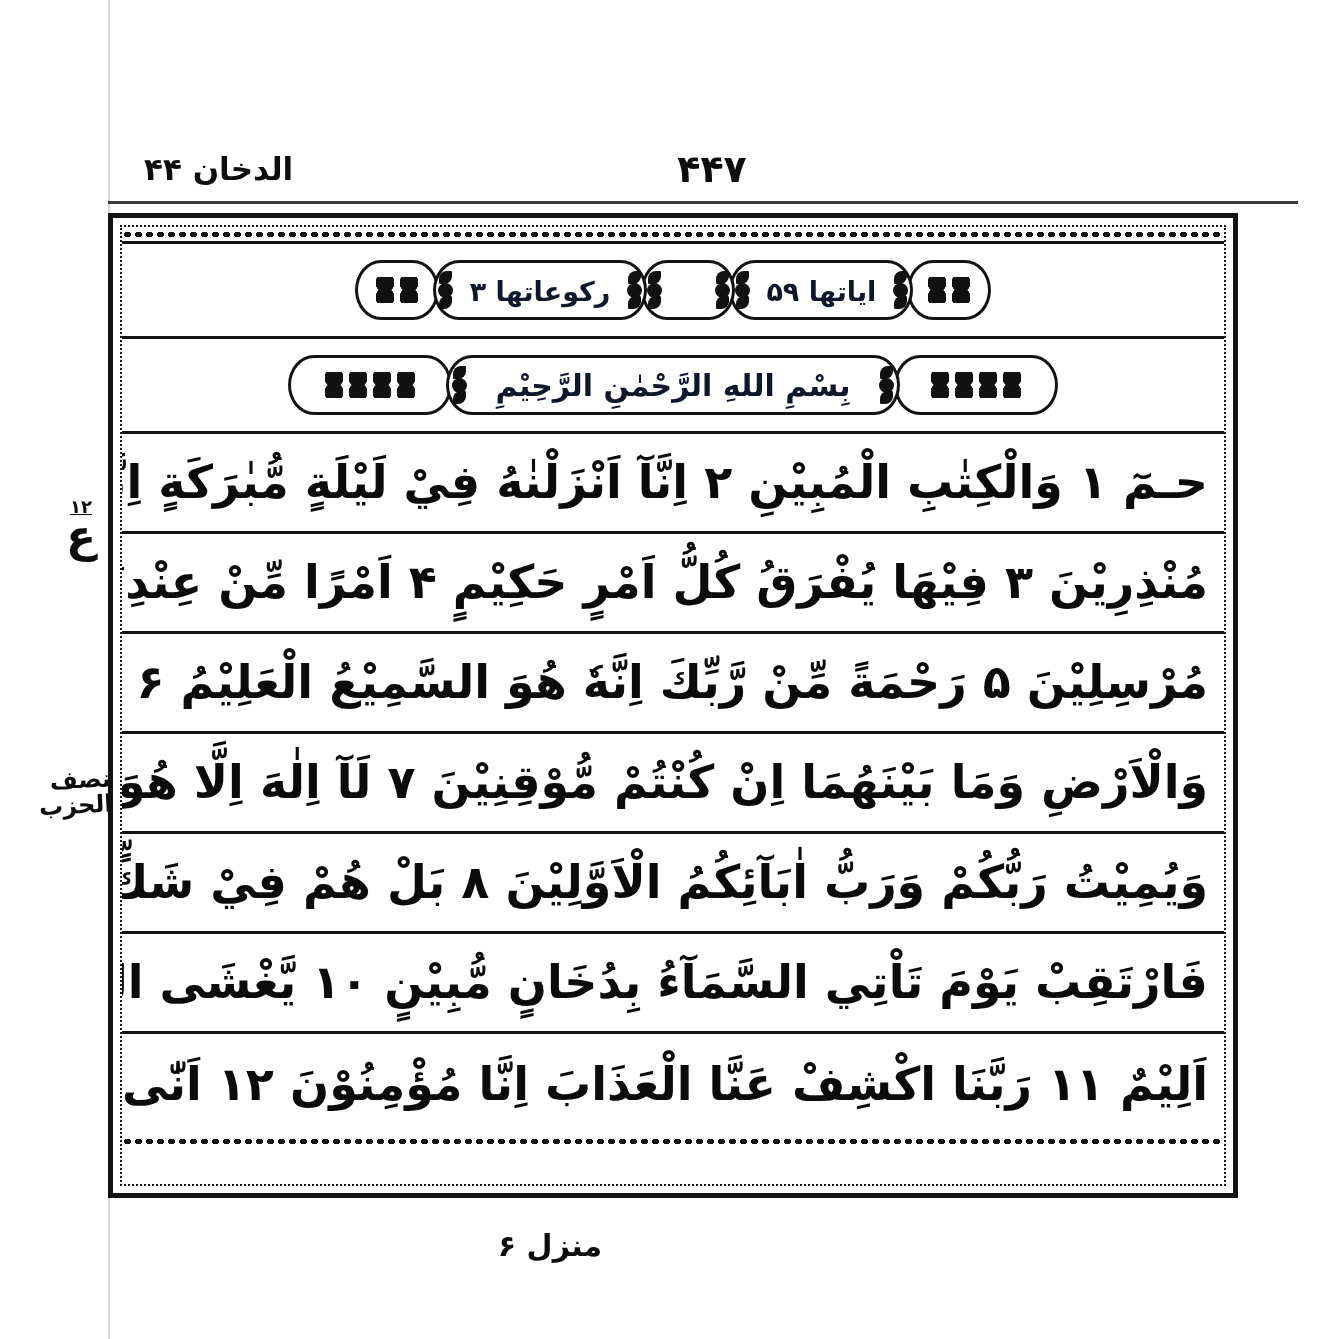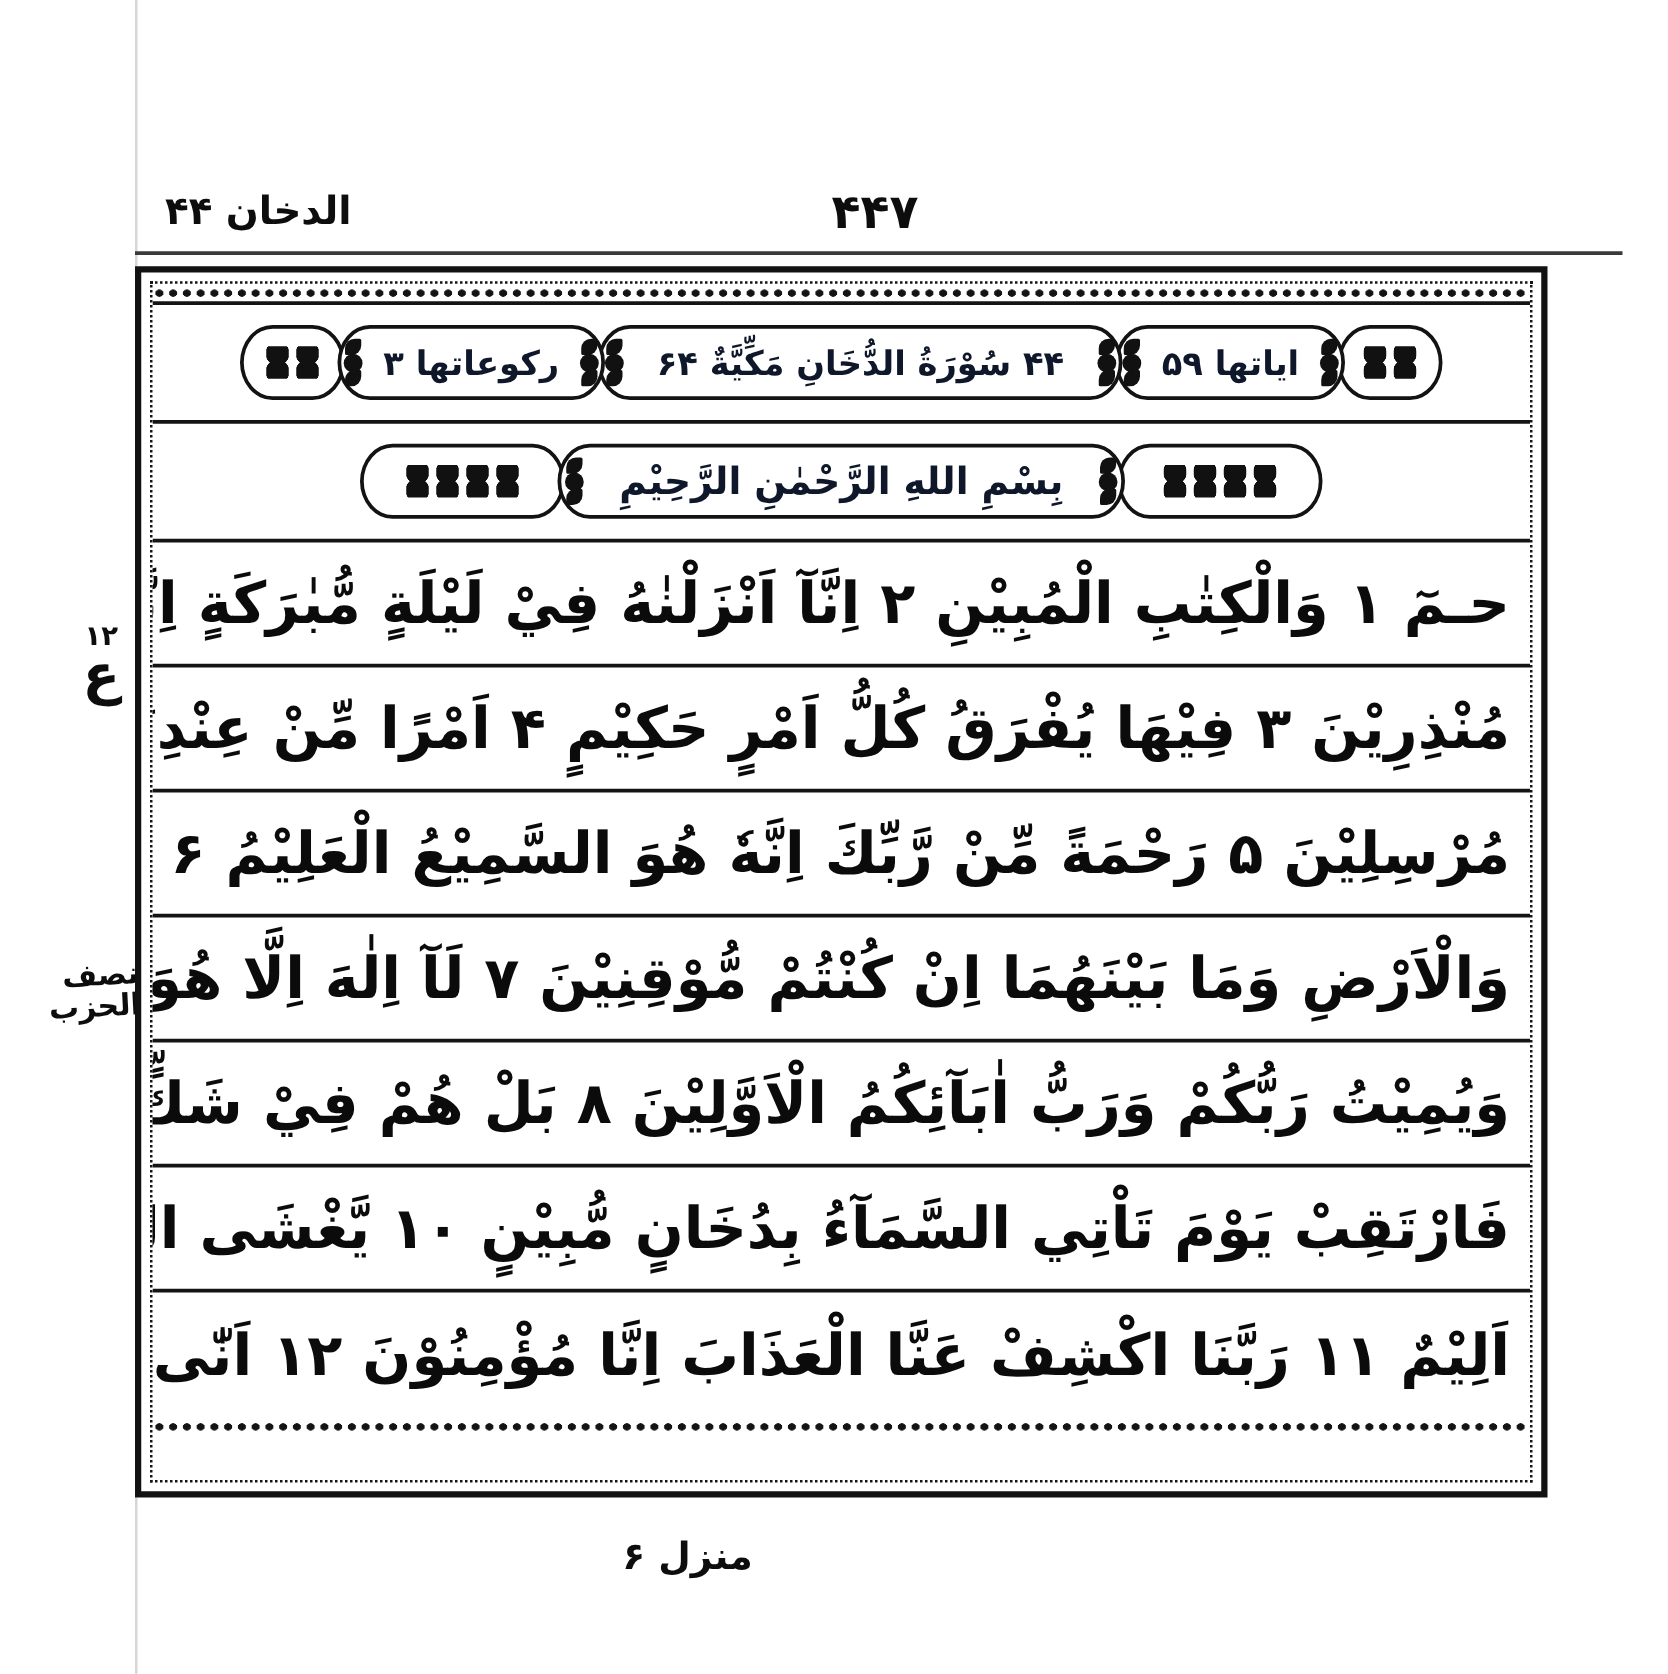--- a/index.html
+++ b/index.html
@@ -53,20 +53,21 @@
   }
   .rh-cell {
     position: absolute;
     top: 0;
     font-family: "DejaVu Sans", sans-serif;
     font-size: 31px;
     font-weight: 700;
     line-height: 58px;
     white-space: nowrap;
     color: #0d0d0d;
+    margin-left: 12px;
   }
   .rh-right { right: 10px; }
   .rh-center { left: 50%; transform: translateX(-50%); font-size: 38px; letter-spacing: 2px;}
   .rh-left { left: 22px; }
 
   
   .frame {
     position: absolute;
     left: 108px;
     top: 213px;
@@ -207,21 +208,21 @@
   .margin-mark {
     position: absolute;
     text-align: center;
     direction: rtl;
     color: #0d0d0d;
     font-family: "DejaVu Sans", sans-serif;
     font-weight: 700;
     line-height: 1.05;
   }
   .ruku-mark { left: 52px; top: 498px; width: 58px; }
-  .ruku-mark .ruku-num { font-size: 22px; display: block; }
+  .ruku-mark .ruku-num { font-size: 18px; display: block; text-decoration: underline; }
   .ruku-mark .ruku-ain { font-size: 44px; display: block; margin-top: -4px; }
 
   .sajda-mark {
     left: 50px; top: 768px; width: 62px;
     font-size: 24px;
     transform: rotate(-3deg);
   }
   .sajda-mark span { display: block; }
 
   
@@ -286,21 +287,20 @@
               <span class="leaf b"></span>
           </span>
         </div>
 
         <div class="cartouche" style="padding:0 44px;">
           <span class="boss left">
             <span class="leaf t"></span>
               <span class="dot"></span>
               <span class="leaf b"></span>
           </span>
-          <span class="cart-text">۴۴ سُوْرَةُ الدُّخَانِ مَكِّيَّةٌ ۶۴</span>
           <span class="boss right">
             <span class="leaf t"></span>
               <span class="dot"></span>
               <span class="leaf b"></span>
           </span>
         </div>
 
         <div class="cartouche">
           <span class="boss left">
             <span class="leaf t"></span>

